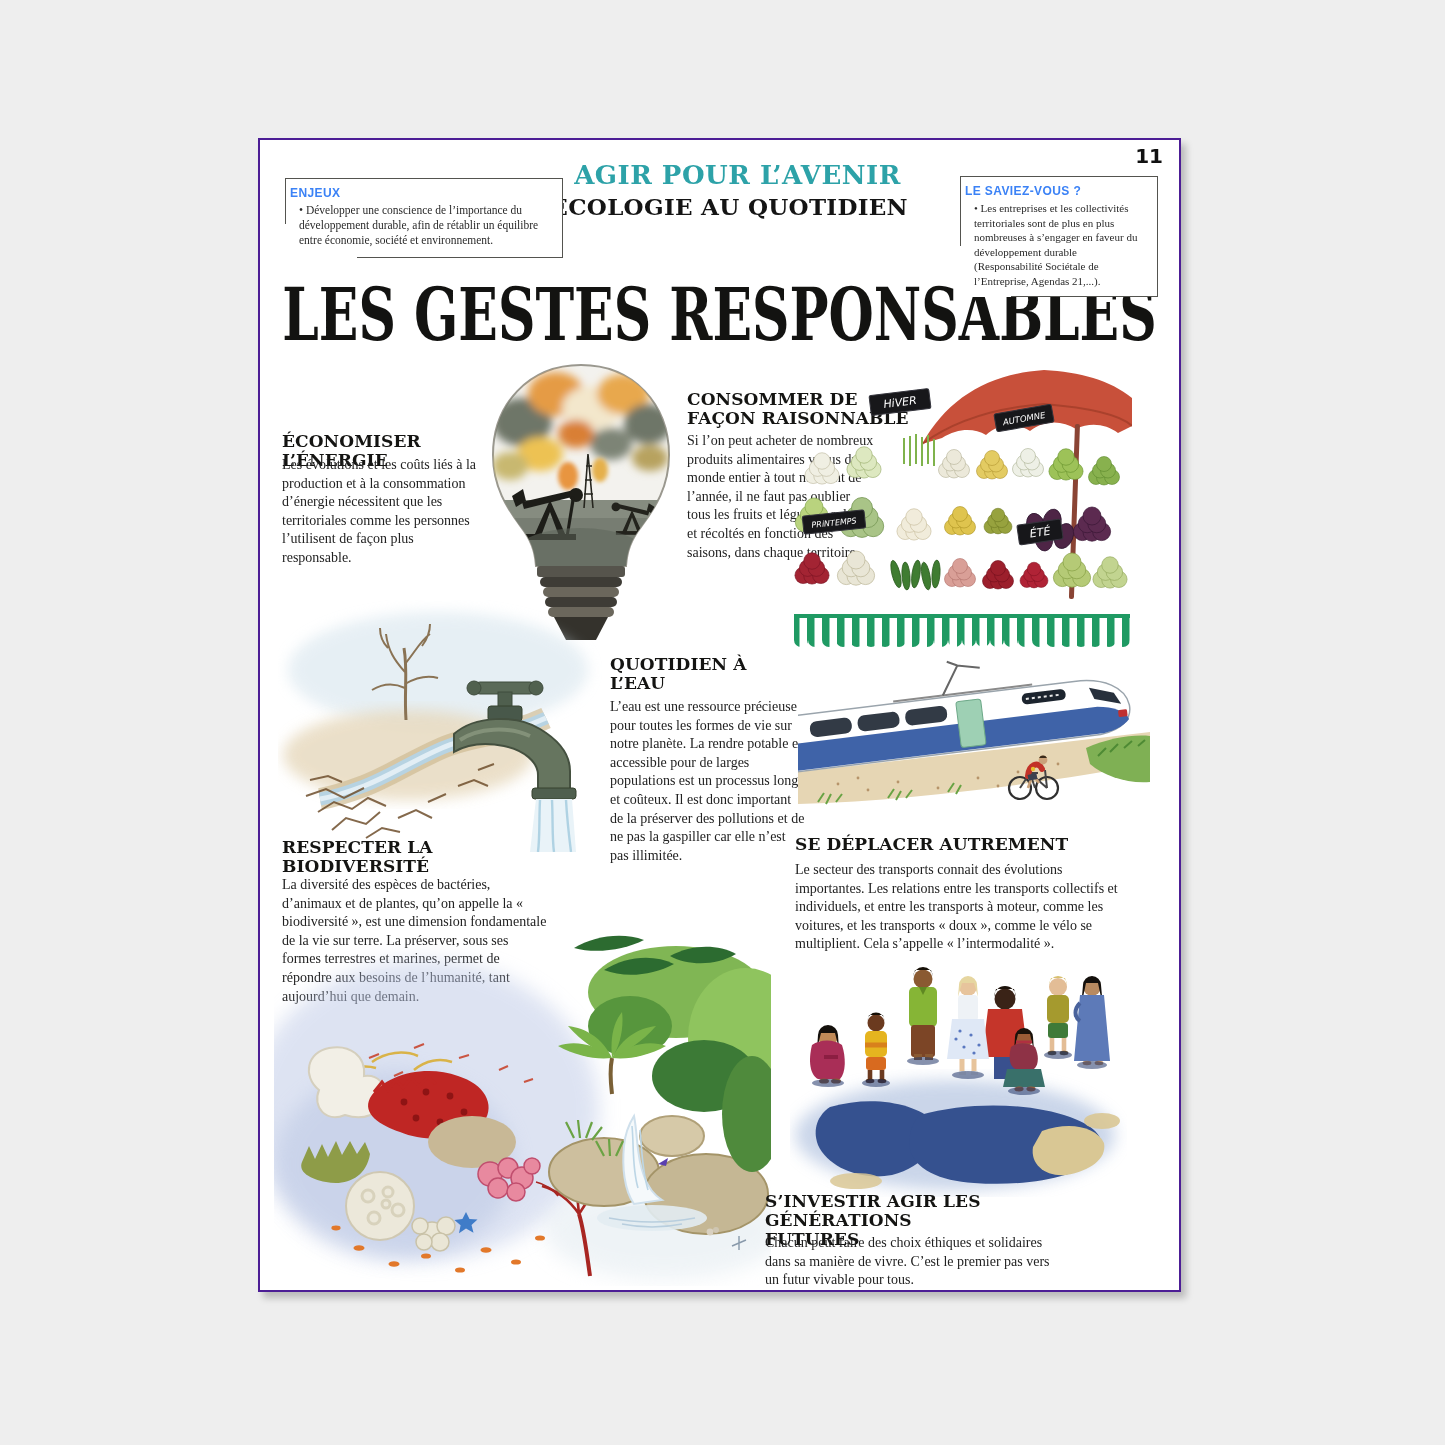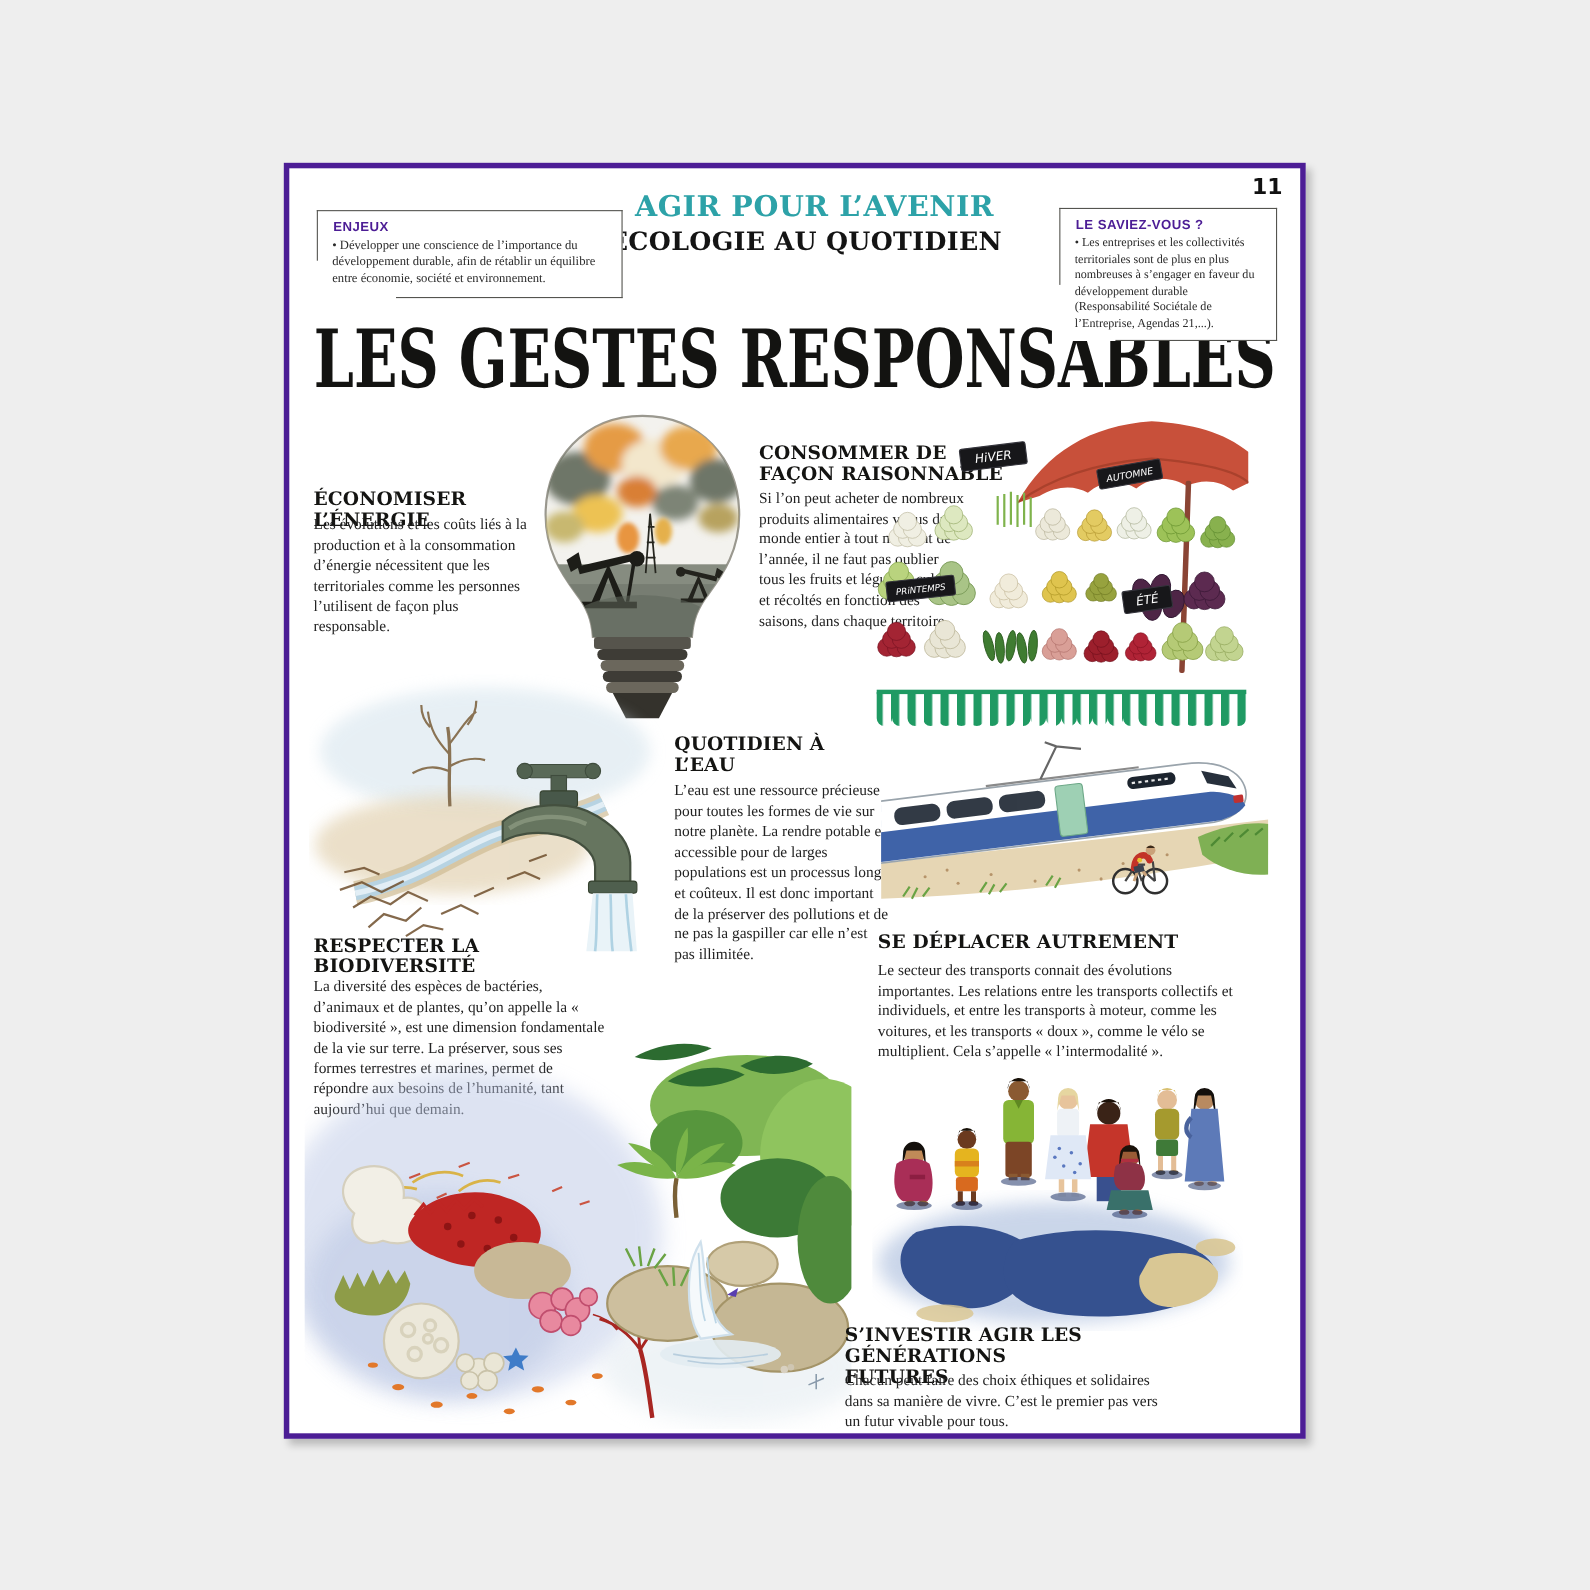--- a/index.html
+++ b/index.html
@@ -1,27 +1,27 @@
 <!DOCTYPE html>
 <html><head>
 <meta charset="utf-8">
 <style>
   html,body{margin:0;padding:0;}
   body{width:1445px;height:1445px;background:#eeeeee;font-family:"Liberation Sans",sans-serif;overflow:hidden;position:relative;}
-  .page{position:absolute;left:258px;top:148px;width:919px;height:1150px;background:#ffffff;border:5px solid #4c1d95;box-shadow:5px 6px 7px rgba(0,0,0,.22);}
+  .page{position:absolute;left:258px;top:138px;width:919px;height:1150px;background:#ffffff;border:2px solid #4c1d95;box-shadow:5px 6px 7px rgba(0,0,0,.22);}
   .abs{position:absolute;}
   .pagenum{right:16px;top:4px;font-family:"DejaVu Sans",sans-serif;font-weight:bold;font-size:20px;color:#111;}
   .kicker{left:0;right:0;top:20px;text-align:center;font-family:"DejaVu Serif",serif;font-weight:bold;font-size:26px;letter-spacing:.5px;color:#2da2a8;padding-left:36px;}
   .subkicker{left:0;right:0;top:53px;text-align:center;font-family:"DejaVu Serif",serif;font-weight:bold;font-size:23px;letter-spacing:.3px;color:#141414;}
   .bigtitle{left:0;right:0;top:136px;text-align:center;font-family:"DejaVu Serif",serif;font-weight:bold;font-size:53px;color:#131311;transform:scale(.98,1.38);transform-origin:50% 20%;letter-spacing:0px;white-space:nowrap;}
   .box{background:#fff;}
   .box .bt{position:absolute;inset:0;border-top:1.5px solid #54544f;border-right:1.5px solid #54544f;pointer-events:none;}
   .box .bl{position:absolute;left:0;top:0;height:58%;width:0;border-left:1.5px solid #54544f;pointer-events:none;}
   .box .bb{position:absolute;right:0;bottom:0;width:74%;height:0;border-bottom:1.5px solid #54544f;pointer-events:none;}
-  .box-title{font-family:"Liberation Sans",sans-serif;font-weight:bold;font-size:12px;letter-spacing:.4px;color:#4c1d95;margin:8px 10px 3px 15px;}
+  .box-title{font-family:"Liberation Sans",sans-serif;font-weight:bold;font-size:12px;letter-spacing:.4px;color:#3b82f6;margin:8px 10px 3px 5px;}
   .box-text{font-family:"Liberation Serif",serif;font-size:11.5px;line-height:1.32;color:#2a2a2a;margin:0 10px 9px 14px;}
   .box-text.small{font-size:11px;}
   .h2{font-family:"DejaVu Serif",serif;font-weight:bold;font-size:17px;line-height:1.12;color:#141412;letter-spacing:.1px;}
   .body-text{font-family:"Liberation Serif",serif;font-size:14px;line-height:1.33;color:#222;}
   svg{display:block;}
 </style>
 </head>
 <body>
 
 <div class="page">

